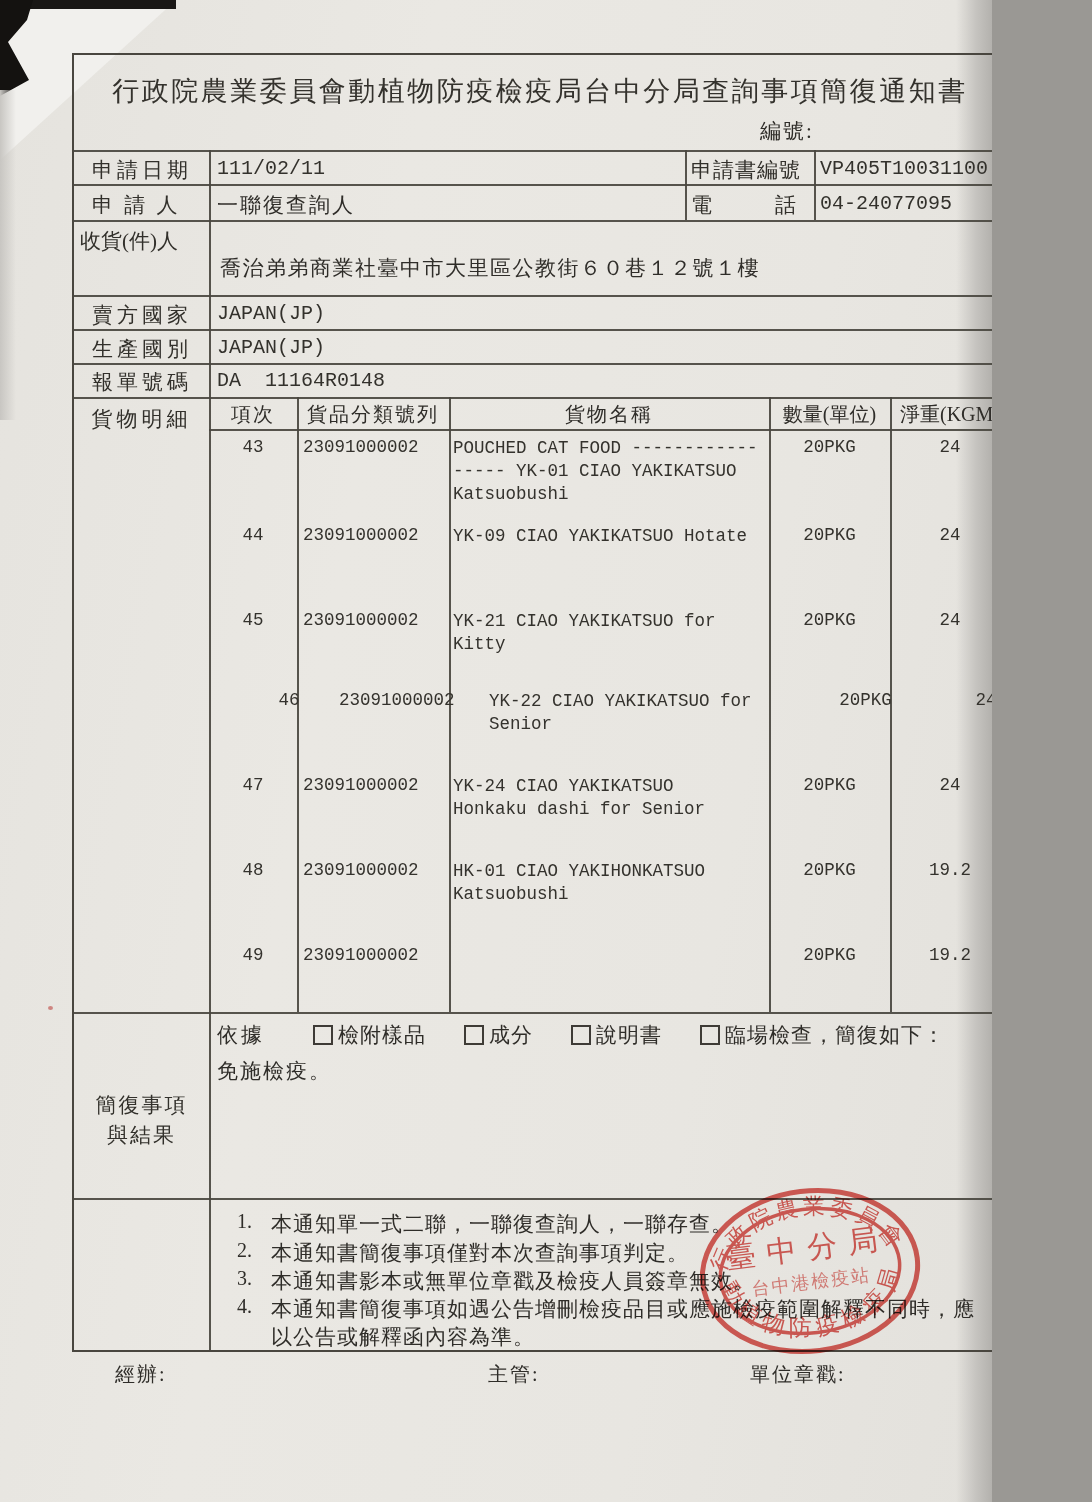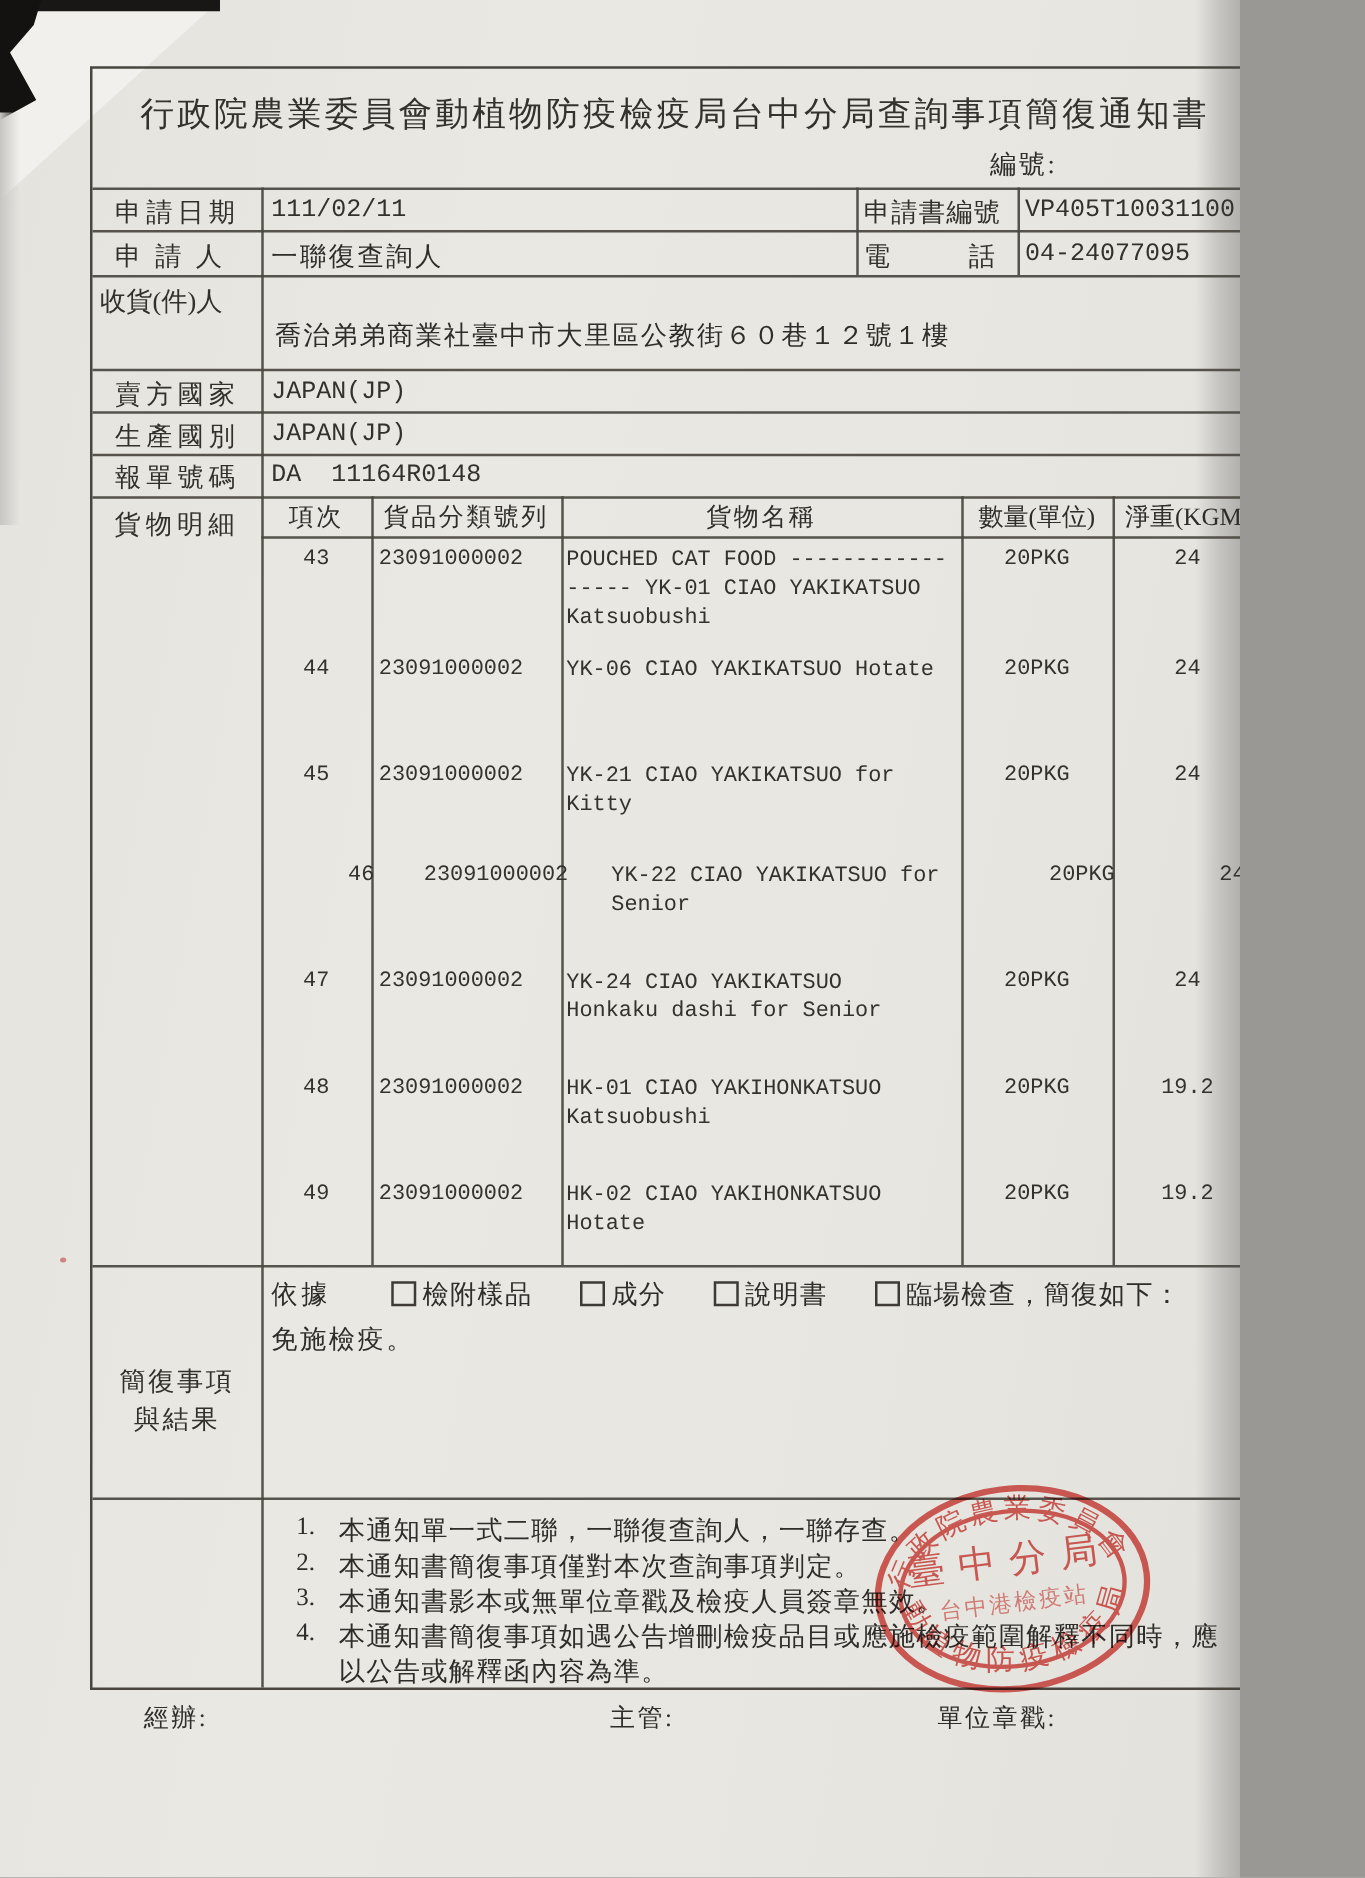--- a/index.html
+++ b/index.html
@@ -26,21 +26,21 @@
 
   
   .form{position:absolute;left:72px;top:53px;width:936px;height:1299px;
     border:2px solid #49463f;box-sizing:border-box;}
   .hl,.vl{position:absolute;background:#49463f;opacity:.92;}
   .hl{height:2px;}
   .vl{width:2px;}
 
   .title{position:absolute;left:0;top:18px;width:100%;text-align:center;
     font-size:27px;letter-spacing:2.5px;color:#34322d;}
-  .serial{position:absolute;left:686px;top:62px;font-size:21px;letter-spacing:2px;margin-left:32px;}
+  .serial{position:absolute;left:686px;top:62px;font-size:21px;letter-spacing:2px;}
 
   .lab{font-size:21px;letter-spacing:4px;color:#32302b;white-space:pre;}
   .val{font-family:"Liberation Mono","DejaVu Sans Mono",monospace;font-size:20px;color:#33312c;white-space:pre;}
   .cjkval{font-size:21px;letter-spacing:2px;white-space:pre;}
 
   .hdr{font-size:20px;letter-spacing:2px;text-align:center;position:absolute;top:346px;line-height:26px;}
 
   .item{position:absolute;left:0;width:936px;height:80px;}
   .i-no{position:absolute;left:135px;width:88px;text-align:center;}
   .i-code{position:absolute;left:229px;}
@@ -134,21 +134,21 @@
     <span class="i-code mono18">23091000002</span>
     <span class="i-name mono18">POUCHED CAT FOOD ------------
 ----- YK-01 CIAO YAKIKATSUO
 Katsuobushi</span>
     <span class="i-qty mono18">20PKG</span>
     <span class="i-wt mono18">24</span>
   </div>
         <div class="item" style="top: 470px;">
     <span class="i-no mono18">44</span>
     <span class="i-code mono18">23091000002</span>
-    <span class="i-name mono18">YK-06 CIAO YAKIKATSUO Hotate</span>
+    <span class="i-name mono18">YK-09 CIAO YAKIKATSUO Hotate</span>
     <span class="i-qty mono18">20PKG</span>
     <span class="i-wt mono18">24</span>
   </div>
         <div class="item" style="top: 555px;">
     <span class="i-no mono18">45</span>
     <span class="i-code mono18">23091000002</span>
     <span class="i-name mono18">YK-21 CIAO YAKIKATSUO for
 Kitty</span>
     <span class="i-qty mono18">20PKG</span>
     <span class="i-wt mono18">24</span>
@@ -173,22 +173,20 @@
     <span class="i-no mono18">48</span>
     <span class="i-code mono18">23091000002</span>
     <span class="i-name mono18">HK-01 CIAO YAKIHONKATSUO
 Katsuobushi</span>
     <span class="i-qty mono18">20PKG</span>
     <span class="i-wt mono18">19.2</span>
   </div>
         <div class="item" style="top: 890px;">
     <span class="i-no mono18">49</span>
     <span class="i-code mono18">23091000002</span>
-    <span class="i-name mono18">HK-02 CIAO YAKIHONKATSUO
-Hotate</span>
     <span class="i-qty mono18">20PKG</span>
     <span class="i-wt mono18">19.2</span>
   </div>
       </div>
 
     <div class="abs lab" style="left:0;top:1036px;width:135px;text-align:center;letter-spacing:2px;">簡復事項</div>
     <div class="abs lab" style="left:0;top:1066px;width:135px;text-align:center;letter-spacing:2px;">與結果</div>
     <div class="basis-row">
       <span class="basis-lbl">依據</span>
       <span id="options" style="display:flex;">

